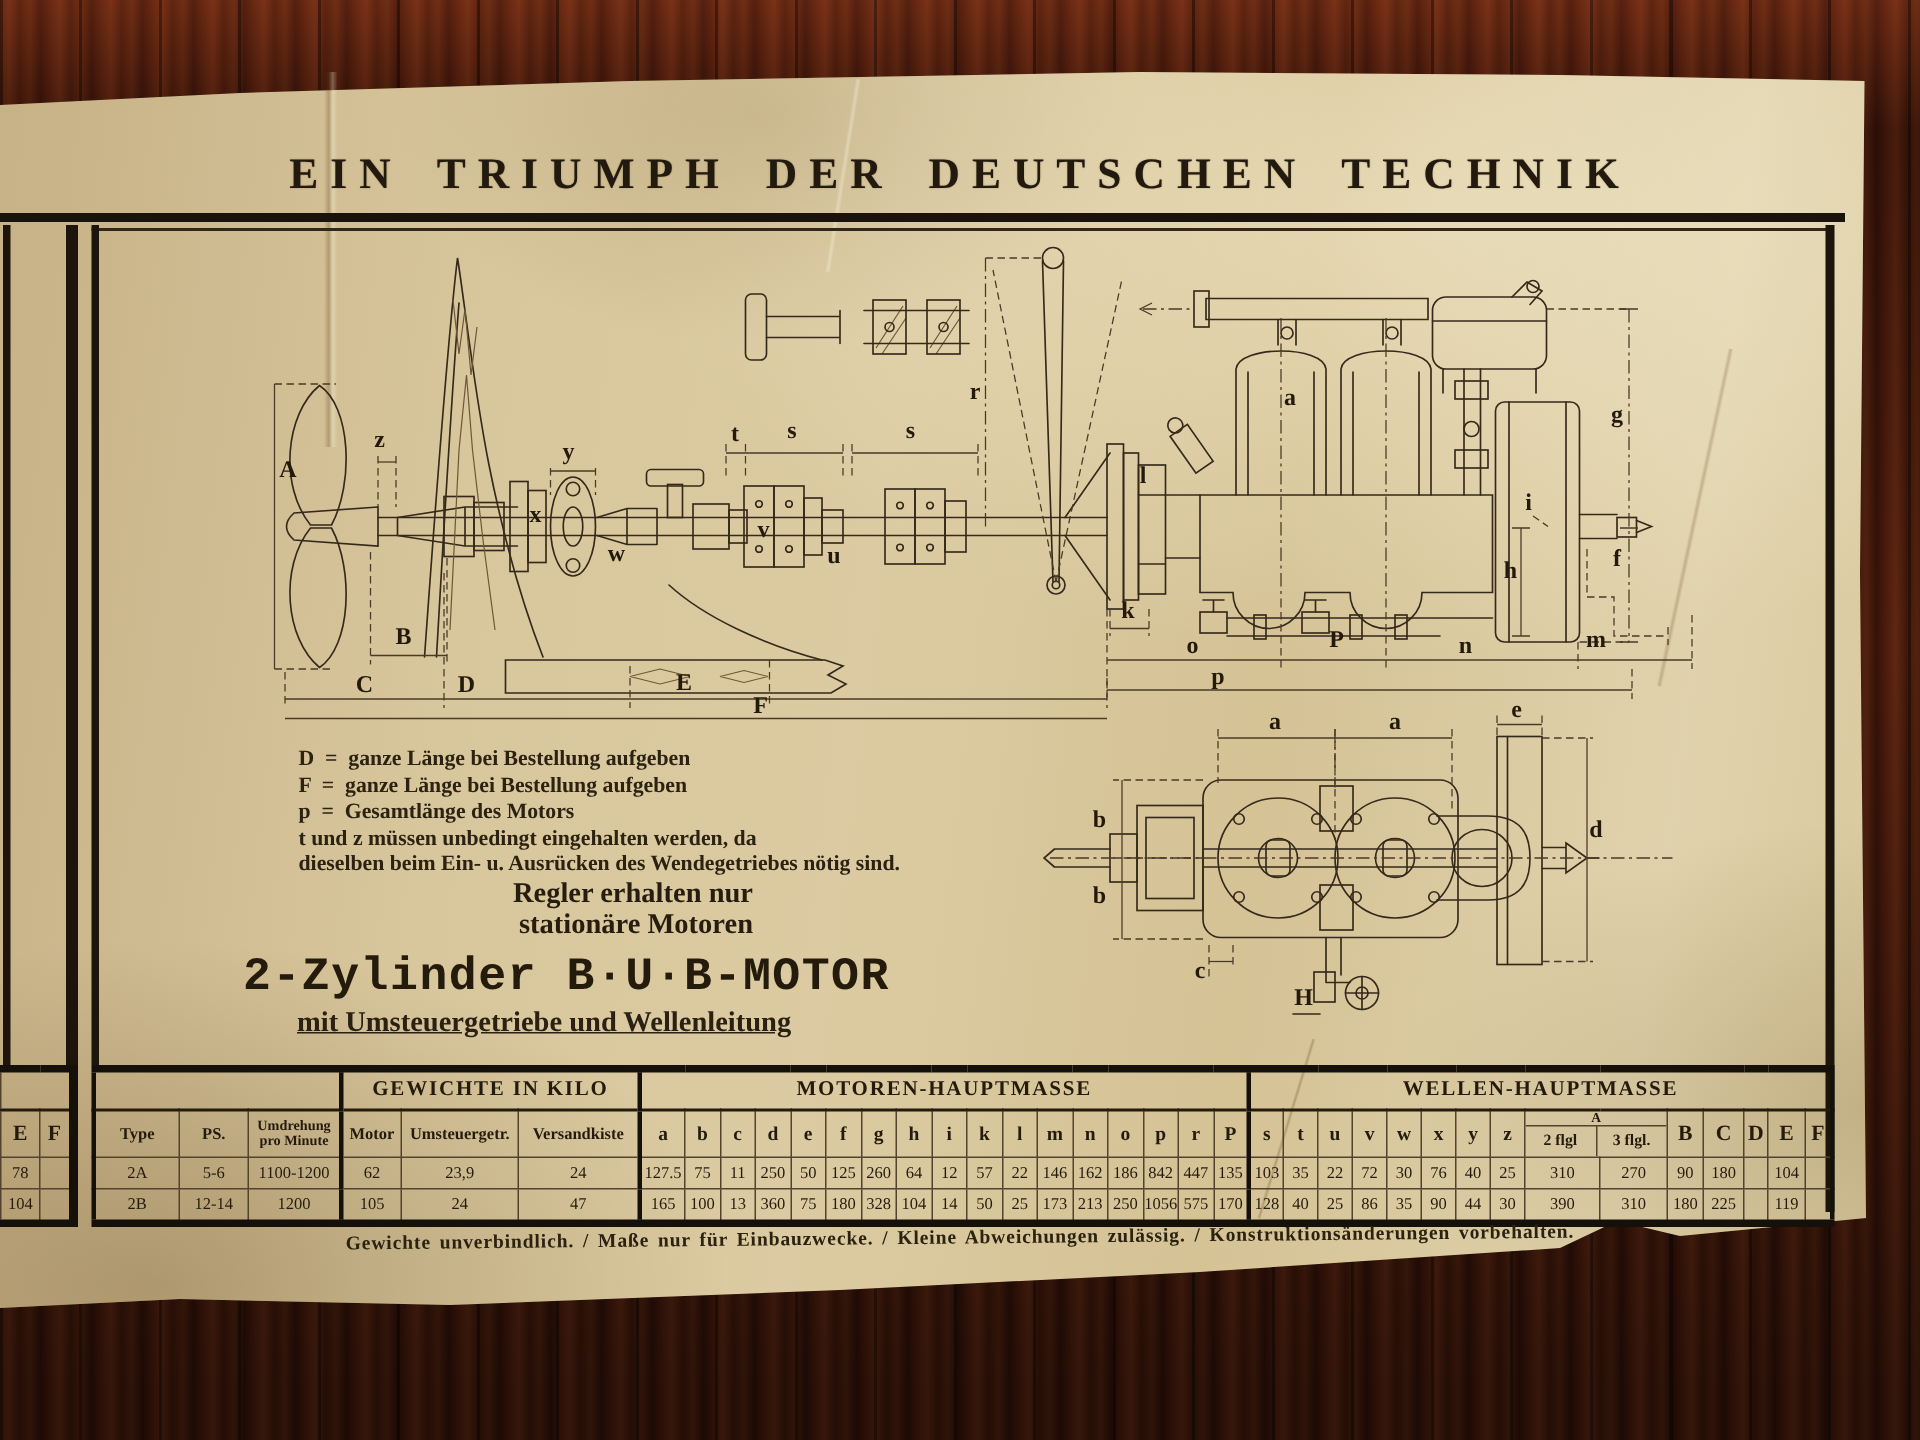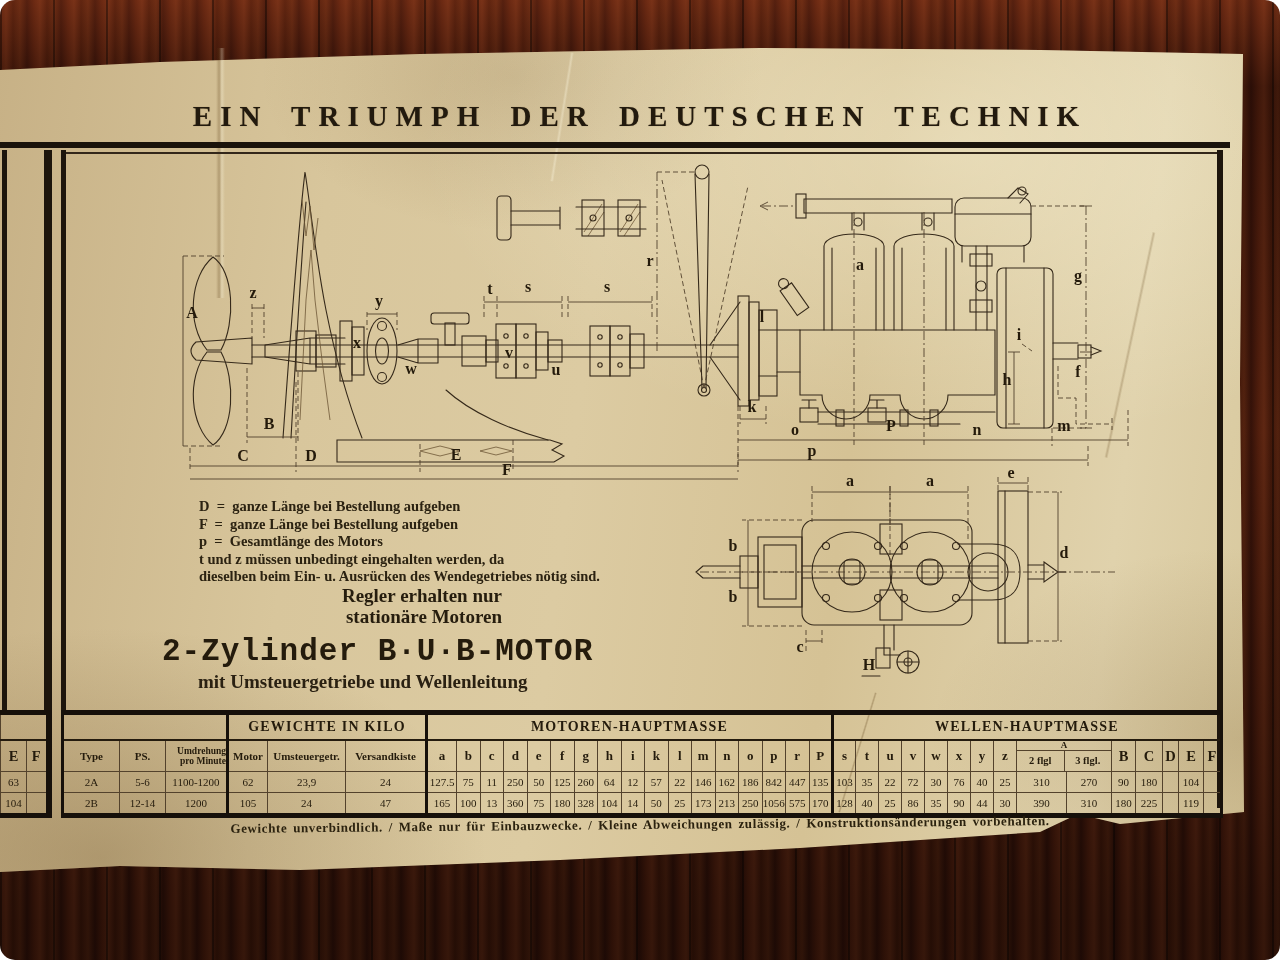--- a/index.html
+++ b/index.html
@@ -2,21 +2,20 @@
 <html><head>
 <meta charset="utf-8">
 <style>
   html,body{margin:0;padding:0;}
   body{width:1280px;height:960px;overflow:hidden;font-family:"Liberation Serif","DejaVu Serif",serif;}
   .scene{position:relative;width:1280px;height:960px;overflow:hidden;
     background:
       repeating-linear-gradient(90deg, rgba(0,0,0,.38) 0 2px, rgba(0,0,0,0) 2px 53px),
       linear-gradient(180deg, rgba(150,60,28,.30), rgba(20,5,2,.42) 9%, rgba(30,8,3,.18) 45%, rgba(0,0,0,.5) 96%),
       repeating-linear-gradient(90deg,#5a220f 0px,#6d2e16 6px,#491b0b 13px,#5f2812 20px,#3a140a 27px,#5a220f 34px);
-    border-radius: 15px;
   }
   .paper{position:absolute;left:0;top:42px;width:1280px;height:850px;
     clip-path:polygon(0px 28px,160px 20px,420px 12px,760px 6px,1040px 8px,1243px 12px,1240px 340px,1244px 770px,1120px 782px,1078px 772px,1040px 790px,800px 806px,560px 818px,300px 828px,120px 824px,0px 830px);
     background:
       radial-gradient(900px 500px at 75% 12%, rgba(255,250,225,.40), transparent 60%),
       radial-gradient(700px 420px at 8% 96%, rgba(100,72,32,.32), transparent 55%),
       radial-gradient(520px 320px at 97% 82%, rgba(118,88,42,.22), transparent 60%),
       radial-gradient(420px 260px at 40% 4%, rgba(110,80,38,.18), transparent 60%),
       linear-gradient(97deg,#c7b186 0%, #d8c69c 25%, #dccba2 45%, #d5c295 65%, #e0d2ac 85%, #d6c69a 100%);
   }
@@ -42,31 +41,31 @@
   .grain *{stroke:#6d5736;fill:none;stroke-width:.8;}
   .dims *{stroke:#4a3a26;fill:none;stroke-width:.85;}
   .dash{stroke-dasharray:5 3;}
   .cline{stroke-dasharray:9 3 2 3;}
   .dlabel{font-family:"Liberation Serif",serif;font-size:16px;font-weight:bold;fill:#241a0b;}
 
   .notes{position:absolute;left:199px;top:498px;font-size:14.5px;font-weight:bold;color:#2b2211;line-height:17.5px;}
   .notes div{white-space:pre;}
   .regler{position:absolute;left:252px;top:585px;width:250px;text-align:right;font-size:19px;font-weight:bold;color:#261d0e;line-height:21px;}
   .product-title{position:absolute;left:162px;top:634px;font-size:31px;font-weight:bold;letter-spacing:1px;color:#241b0c;font-family:Liberation Mono, monospace;}
-  .product-sub{position:absolute;left:198px;top:671px;font-size:19px;font-weight:bold;color:#2a2112;}
+  .product-sub{position:absolute;left:198px;top:671px;font-size:19px;font-weight:bold;color:#2a2112;text-decoration:underline;}
 
   table{border-collapse:collapse;table-layout:fixed;}
   .spec{position:absolute;left:61px;top:710px;background:transparent;color:#241b0c;
     border:3px solid #16100a;border-top-width:5px;border-bottom-width:5px;}
   .adj{position:absolute;left:0px;top:710px;color:#241b0c;border-top:5px solid #16100a;border-bottom:5px solid #16100a;border-right:6px solid #16100a;}
   .spec td,.adj td{border:1px solid #53422c;text-align:center;padding:0;overflow:hidden;font-family:"Liberation Serif",serif;}
   tr.grp td{height:24px;font-weight:bold;font-size:14px;letter-spacing:1.2px;border-bottom:2px solid #241b0e;}
   tr.hds td{height:30px;}
   td.hd{font-size:11px;font-weight:bold;}
-  td.pre{white-space:pre-line;font-size:9.5px;line-height:1.08;text-align:right;}
+  td.pre{white-space:pre-line;font-size:9.5px;line-height:1.08;}
   td.lt{font-size:13px;font-weight:bold;}
   td.LT{font-size:14.5px;font-weight:bold;}
   tr.dat td{height:20px;font-size:11px;}
   td.sec{border-left:3px solid #16100a !important;}
   td.agrp{padding:0;font-weight:bold;vertical-align:top;}
   .atop{font-size:9px;line-height:9px;height:9px;}
   .asub{display:flex;}
   .asub span{flex:1;font-size:10.5px;line-height:20px;border-top:1px solid #53422c;}
   .asub span:first-child{border-right:1px solid #53422c;}
 
@@ -370,21 +369,21 @@
       </colgroup>
       <tbody>
         <tr class="grp">
           <td colspan="2"></td>
         </tr>
         <tr class="hds">
           <td class="LT">E</td>
           <td class="LT">F</td>
         </tr>
         <tr class="dat">
-          <td>63</td>
+          <td>78</td>
           <td></td>
         </tr>
         <tr class="dat">
           <td>104</td>
           <td></td>
         </tr>
       </tbody>
     </table>
   <table class="spec">
       <colgroup>

